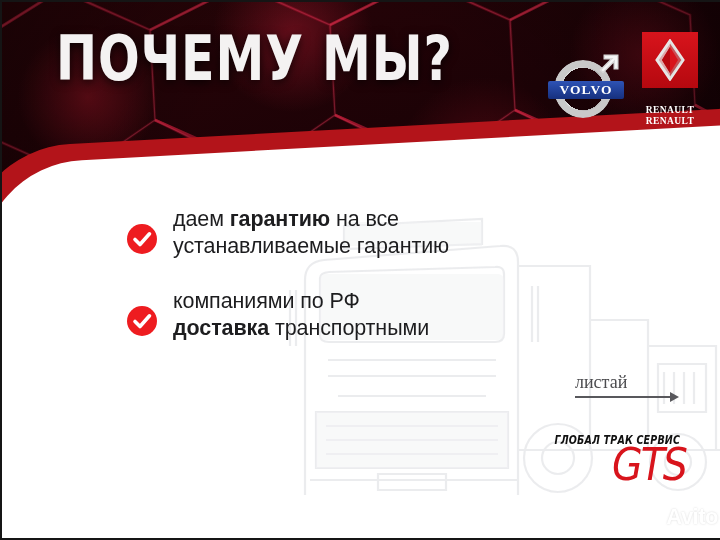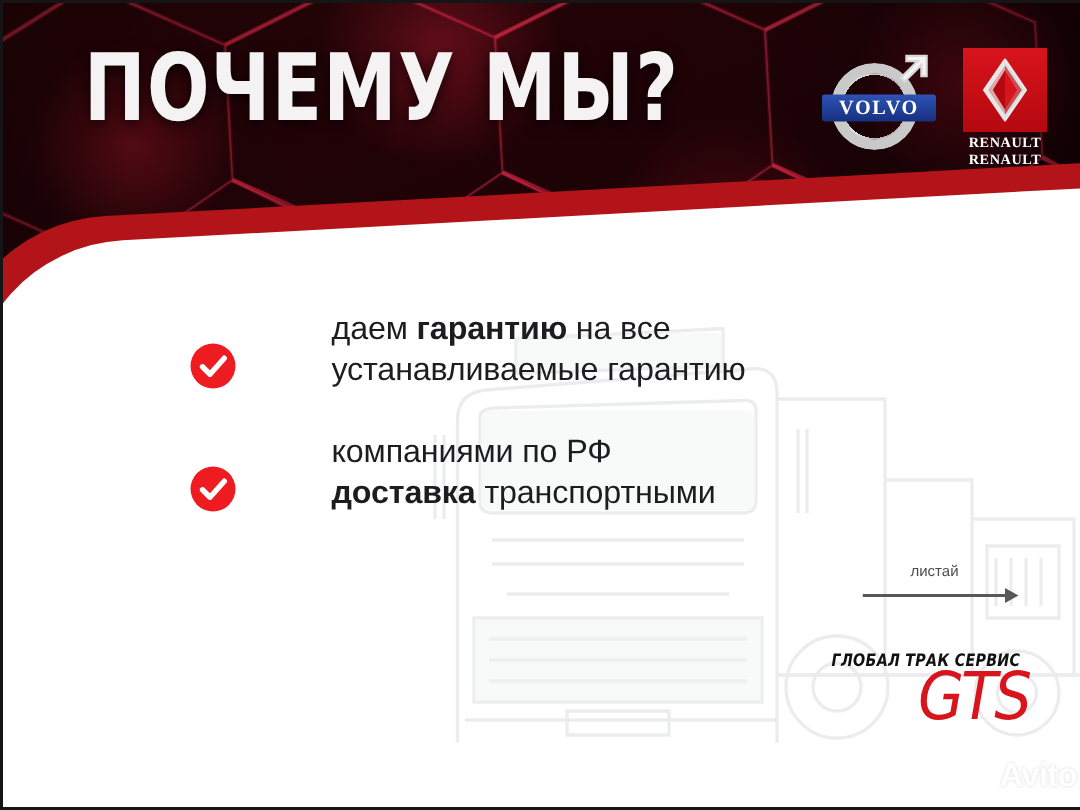--- a/index.html
+++ b/index.html
@@ -70,21 +70,21 @@
     white-space: nowrap;
     z-index: 30;
   }
 
   
   .logos {
     position: absolute;
     right: 34px;
     top: 32px;
     display: flex;
-    align-items: flex-start;
+    align-items: flex-end;
     gap: 18px;
     z-index: 30;
   }
   .volvo-logo {
     position: relative;
     width: 76px;
     height: 76px;
   }
   .volvo-ring-outer {
     position: absolute;
@@ -137,21 +137,21 @@
     align-items: center;
     justify-content: center;
   }
   .renault-name {
     color: #fff;
     font-family: "Liberation Serif", serif;
     font-weight: bold;
     font-size: 9.5px;
     line-height: 10.5px;
     letter-spacing: 0.4px;
-    margin-top: 3px;
+    margin-top: 17px;
   }
 
   
   .card-wrap {
     position: absolute;
     left: -40px;
     top: 150px;
     width: 800px;
     height: 420px;
     z-index: 20;
@@ -205,23 +205,22 @@
   
   .bullets {
     position: absolute;
     left: 126px;
     top: 206px;
     width: 420px;
     z-index: 40;
   }
   .bullet {
     display: flex;
-    align-items: flex-end;
+    align-items: center;
     margin-bottom: 28px;
-    gap: 48px;
   }
   .check {
     flex: 0 0 auto;
     width: 32px;
     height: 32px;
     margin-top: 11px;
     margin-right: 15px;
   }
   .b-text {
     color: #1d1d1f;
@@ -235,24 +234,25 @@
   
   .swipe {
     position: absolute;
     left: 575px;
     top: 374px;
     width: 110px;
     z-index: 45;
   }
   .swipe-label {
     color: #4c4c4f;
-    font-size: 10px;
-    text-align: center;
+    font-size: 18px;
+    text-align: left;
     padding-right: 14px;
     line-height: 16px;
+    font-family: Liberation Serif, serif;
   }
   .swipe-arrow { display: block; margin-top: 1px; }
 
   
   .gts {
     position: absolute;
     left: 541px;
     top: 433px;
     width: 145px;
     z-index: 45;

